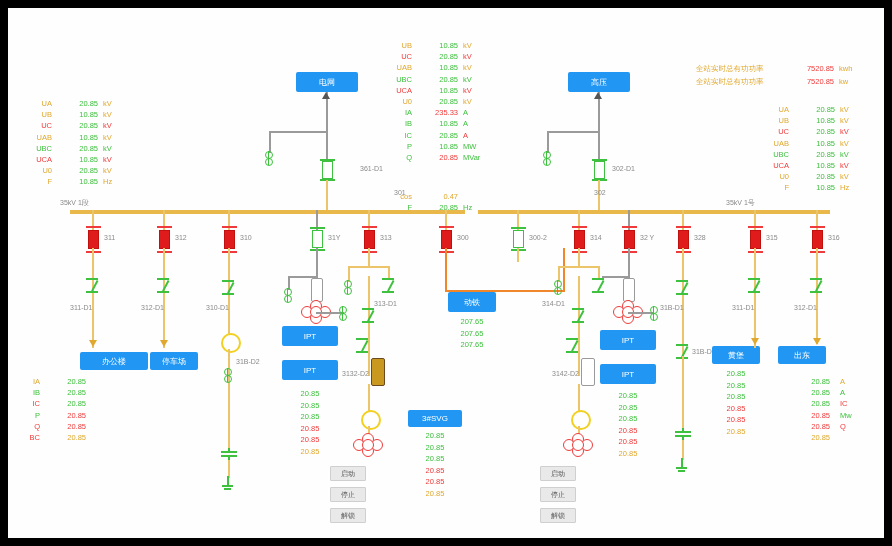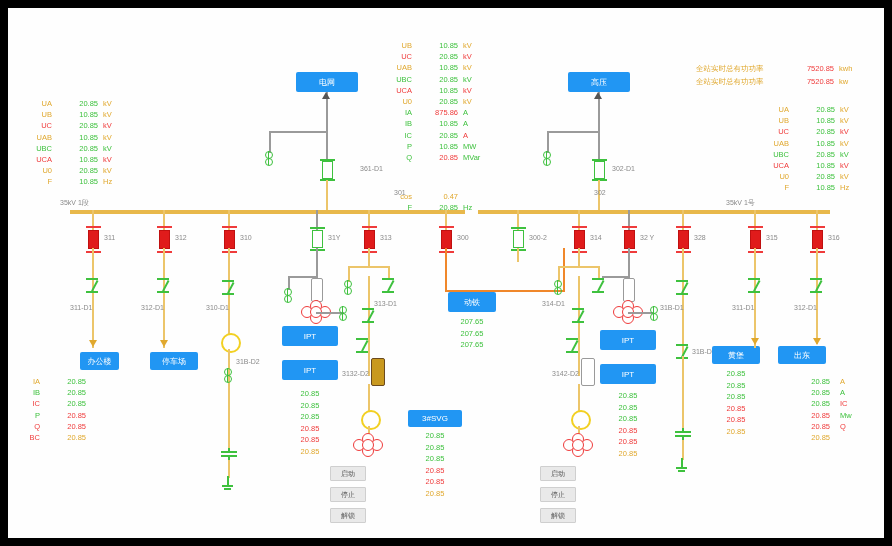--- a/index.html
+++ b/index.html
@@ -164,21 +164,21 @@
           <span class="c2" style="color: rgb(62, 193, 62);">20.85</span>
           <span class="c3" style="color: rgb(224, 168, 46);">kV</span>
         </div>
         <div class="mrow">
           <span class="c1" style="color: rgb(224, 168, 46);"></span>
           <span class="c2" style="color: rgb(62, 193, 62);"></span>
           <span class="c3" style="color: rgb(224, 168, 46);"></span>
         </div>
         <div class="mrow">
           <span class="c1" style="color: rgb(62, 193, 62);">IA</span>
-          <span class="c2" style="color: rgb(239, 59, 59);">875.86</span>
+          <span class="c2" style="color: rgb(239, 59, 59);">235.33</span>
           <span class="c3" style="color: rgb(62, 193, 62);">A</span>
         </div>
         <div class="mrow">
           <span class="c1" style="color: rgb(62, 193, 62);">IB</span>
           <span class="c2" style="color: rgb(62, 193, 62);">10.85</span>
           <span class="c3" style="color: rgb(62, 193, 62);">A</span>
         </div>
         <div class="mrow">
           <span class="c1" style="color: rgb(62, 193, 62);">IC</span>
           <span class="c2" style="color: rgb(62, 193, 62);">20.85</span>
@@ -312,21 +312,21 @@
   </div>
   <div class="lbl abs" style="left:96px;top:226px;">311</div>
   <div class="vline" style="left:84px;top:240px;height:100px;"></div>
   <div class="ds" style="left:78px;top:270px;">
         <i class="bar" style="top:0"></i>
         <i class="blade"></i>
         <i class="bar" style="top:13px"></i>
       </div>
   <div class="lbl abs" style="left:62px;top:296px;">311-D1</div>
   <div class="arrow" style="left:81px;top:332px;"></div>
-  <div class="bbox" style="left:72px;top:344px;width:39px;height:18px;">办公楼</div>
+  <div class="bbox" style="left:72px;top:344px;width:68px;height:18px;">办公楼</div>
 
   <div class="vline" style="left:155px;top:202px;height:28px;"></div>
   <div class="cb" style="left:151px;top:222px;">
     <div class="cbcap" style="top:-5px;"></div>
         <div class="cbcap" style="bottom:-5px;"></div>
   </div>
   <div class="lbl abs" style="left:167px;top:226px;">312</div>
   <div class="vline" style="left:155px;top:240px;height:100px;"></div>
   <div class="ds" style="left:149px;top:270px;">
         <i class="bar" style="top:0"></i>

